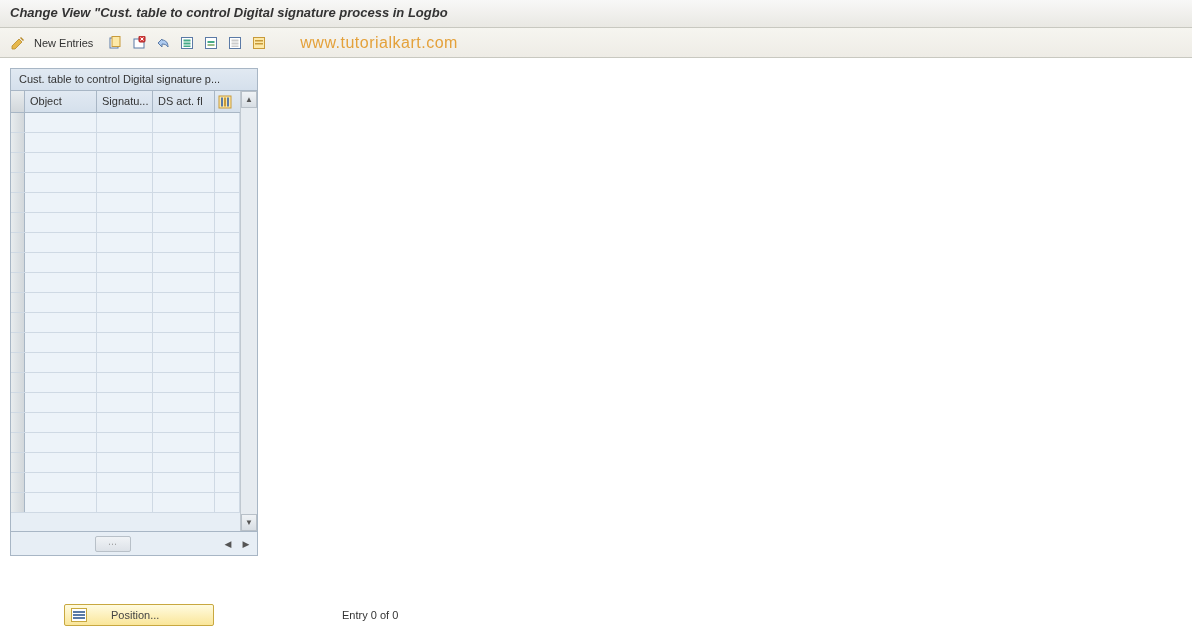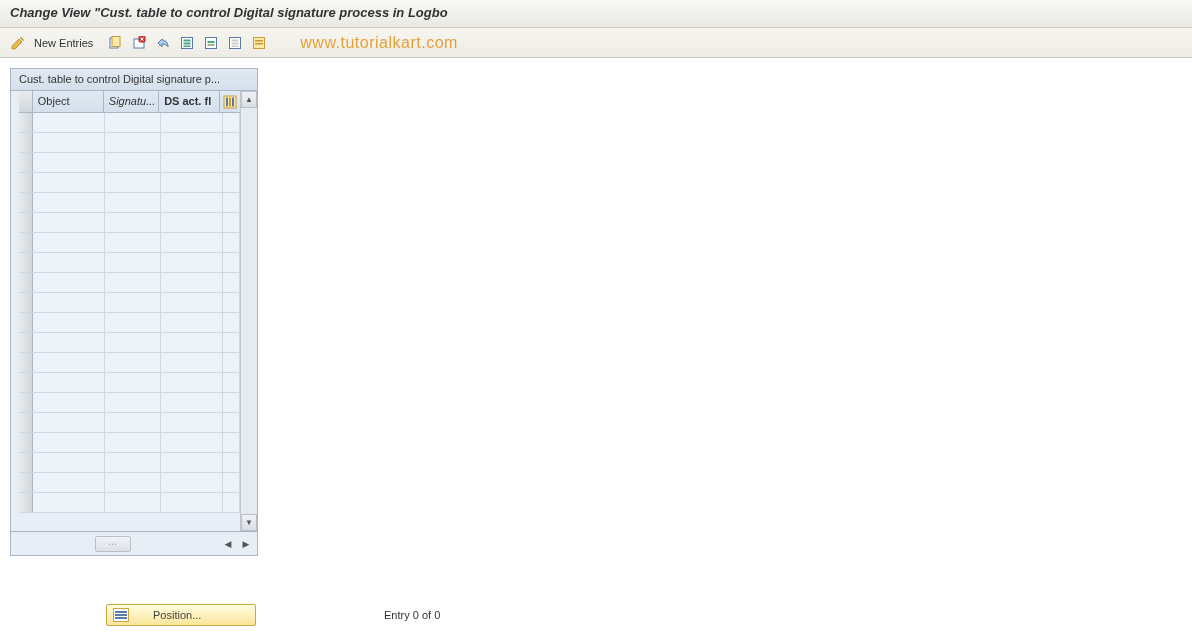--- a/index.html
+++ b/index.html
@@ -86,21 +86,20 @@
       overflow: hidden;
     }
     
     .grid-area {
       display: flex;
       height: 440px;
     }
     .grid-main {
       flex: 1;
       overflow: hidden;
-      padding-left: 8px;
     }
     .grid-head {
       display: flex;
       height: 22px;
       background: linear-gradient(#e1e9f2, #d5e0ec);
       border-bottom: 1px solid #a8b6c5;
     }
     .gh-sel {
       width: 14px;
       border-right: 1px solid #a8b6c5;
@@ -108,22 +107,22 @@
     }
     .gh-col {
       border-right: 1px solid #a8b6c5;
       font-size: 11px;
       color: #333;
       padding: 4px 5px;
       white-space: nowrap;
       overflow: hidden;
     }
     .gh-col.c1 { width: 72px; }
-    .gh-col.c2 { width: 56px; font-style: italic; }
-    .gh-col.c3 { width: 62px; font-weight: bold; }
+    .gh-col.c2 { width: 56px; }
+    .gh-col.c3 { width: 62px; }
     .gh-settings {
       width: 20px;
       display: flex;
       align-items: center;
       justify-content: center;
       cursor: pointer;
     }
     .grid-body {
       height: 418px;
       overflow: hidden;
@@ -202,21 +201,21 @@
       color: #555;
     }
     
     
     .bottom-row {
       margin-top: 48px;
       display: flex;
       align-items: center;
     }
     .position-btn {
-      margin-left: 96px;
+      margin-left: 54px;
       width: 150px;
       height: 22px;
       background: linear-gradient(#fffbe0, #fae69a);
       border: 1px solid #c8a840;
       border-radius: 2px;
       display: flex;
       align-items: center;
       padding: 0 6px;
       cursor: pointer;
       font-size: 11px;

